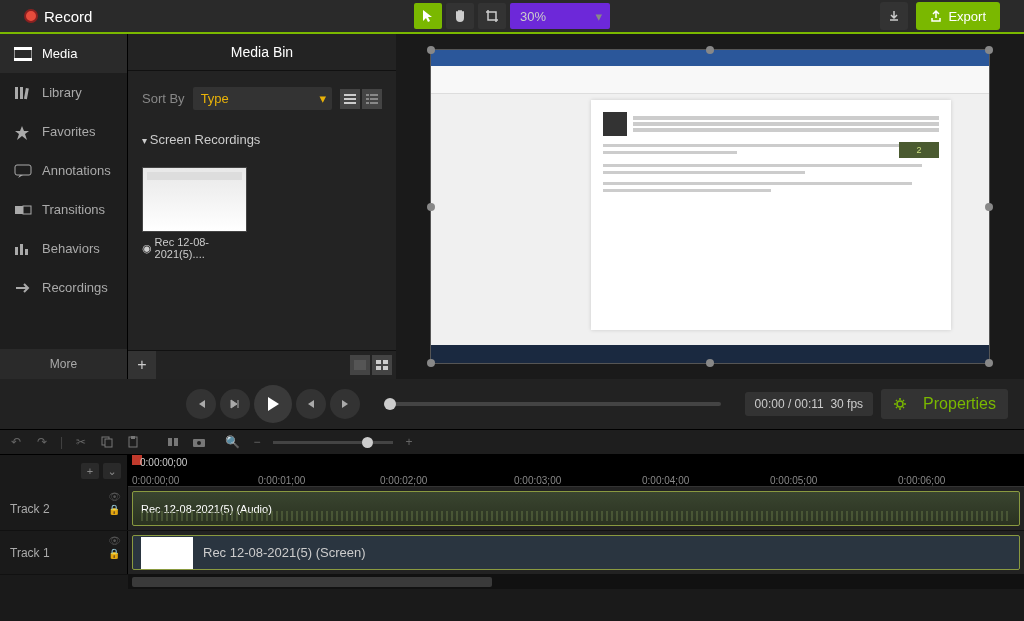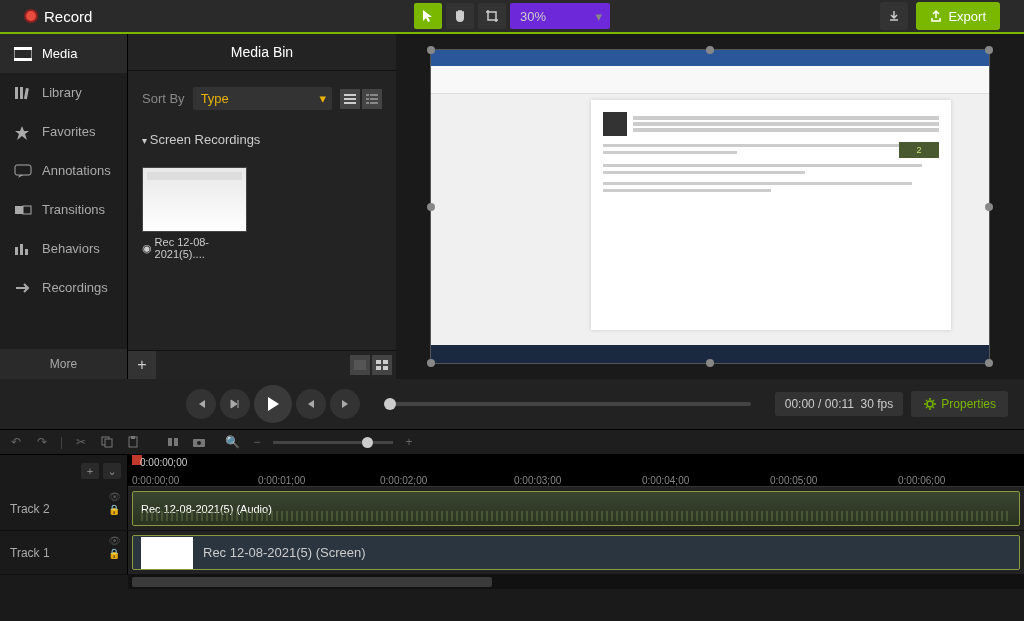--- a/index.html
+++ b/index.html
@@ -59,21 +59,21 @@
 .doc-taskbar { position:absolute; bottom:0; left:0; right:0; height:18px; background:#1a2940; }
 
 
 .playback { height: 50px; background: #222; display: flex; align-items: center; padding: 0 16px; gap: 8px; text-align: right; }
 .pb-btns { display:flex; gap:4px; align-items:center; margin-left:170px; }
 .pb-btn { width: 30px; height: 30px; border-radius: 50%; background: #333; display:flex;align-items:center;justify-content:center; color:#aaa; }
 .pb-btn.play { width: 38px; height: 38px; background: #3a3a3a; color:#fff; }
 .scrubber { flex: 1; height: 4px; background: #444; border-radius: 2px; margin: 0 16px; position: relative; }
 .scrubber-dot { position:absolute; left:0; top:-4px; width:12px; height:12px; background:#ccc; border-radius:50%; }
 .time-box { background:#333; padding:5px 10px; border-radius:3px; font-size:12px; color:#ccc; }
-.props-btn { background:#333; padding:6px 12px; border-radius:3px; color:#7ab800; display:flex;align-items:center;gap:4px; font-size:12px; }
+.props-btn { background:#333; padding:6px 12px; border-radius:3px; color:#7ab800; display:flex;align-items:center;gap:16px; font-size:16px; }
 
 
 .tl-tools { height: 26px; background: #1e1e1e; border-top:1px solid #000; border-bottom:1px solid #000; display:flex; align-items:center; padding: 0 8px; gap:10px; color:#666; font-size:12px; }
 .tl-tool { width:16px; height:16px; display:flex;align-items:center;justify-content:center; }
 .tl-zoom { display:flex; align-items:center; gap:8px; margin-left:8px; }
 .tl-zoom-track { width:120px; height:3px; background:#444; position:relative; }
 .tl-zoom-thumb { position:absolute; right:20px; top:-4px; width:11px; height:11px; background:#ccc; border-radius:50%; }
 
 
 .timeline { background:#1e1e1e; }

